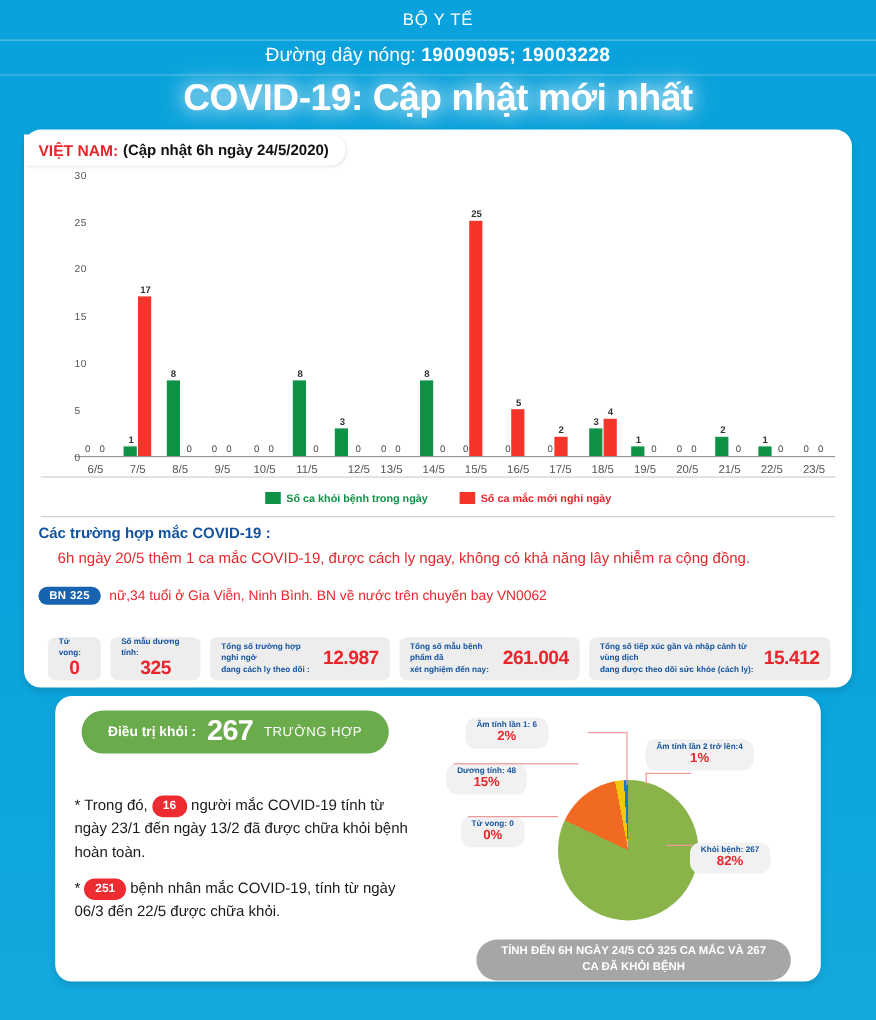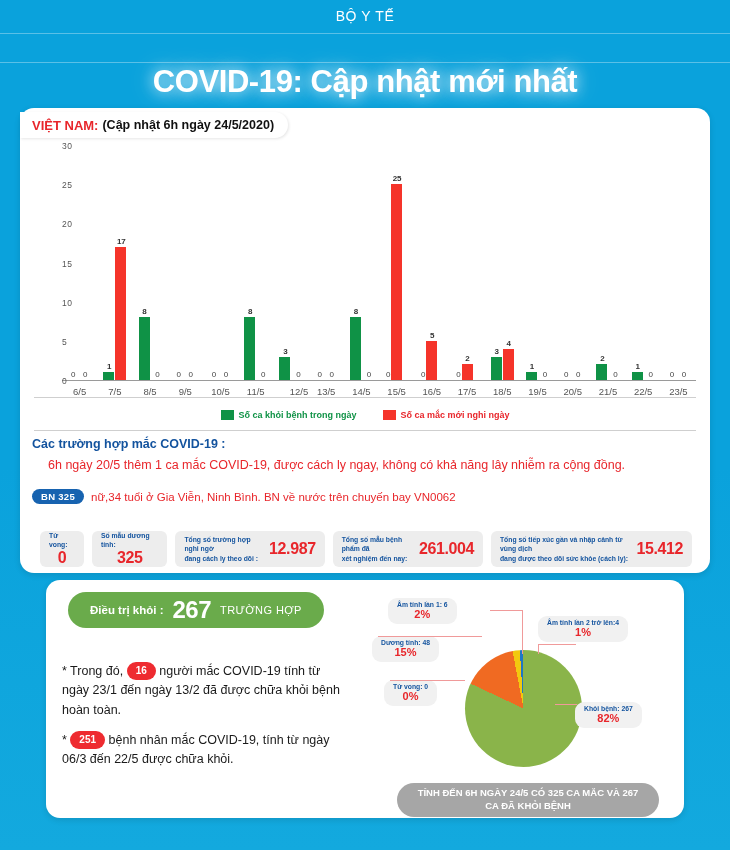--- a/index.html
+++ b/index.html
@@ -185,20 +185,24 @@
 </style>
 </head>
 <body>
 
 <div id="page">
 
   <div class="header">
     <div class="hdr-band b1"></div>
     <div class="hdr-band b2"></div>
     <div class="ministry">BỘ Y TẾ</div>
+    <div class="hotline">
+      <span>Đường dây nóng:</span>
+      <b>19009095; 19003228</b>
+    </div>
     <div class="maintitle">COVID-19: Cập nhật mới nhất</div>
   </div>
 
   <div class="card" id="card-top"></div>
 
   <div class="vn-tab">
     <span class="vn-red">VIỆT NAM:</span>
     <span class="vn-bk">(Cập nhật 6h ngày 24/5/2020)</span>
   </div>
 

